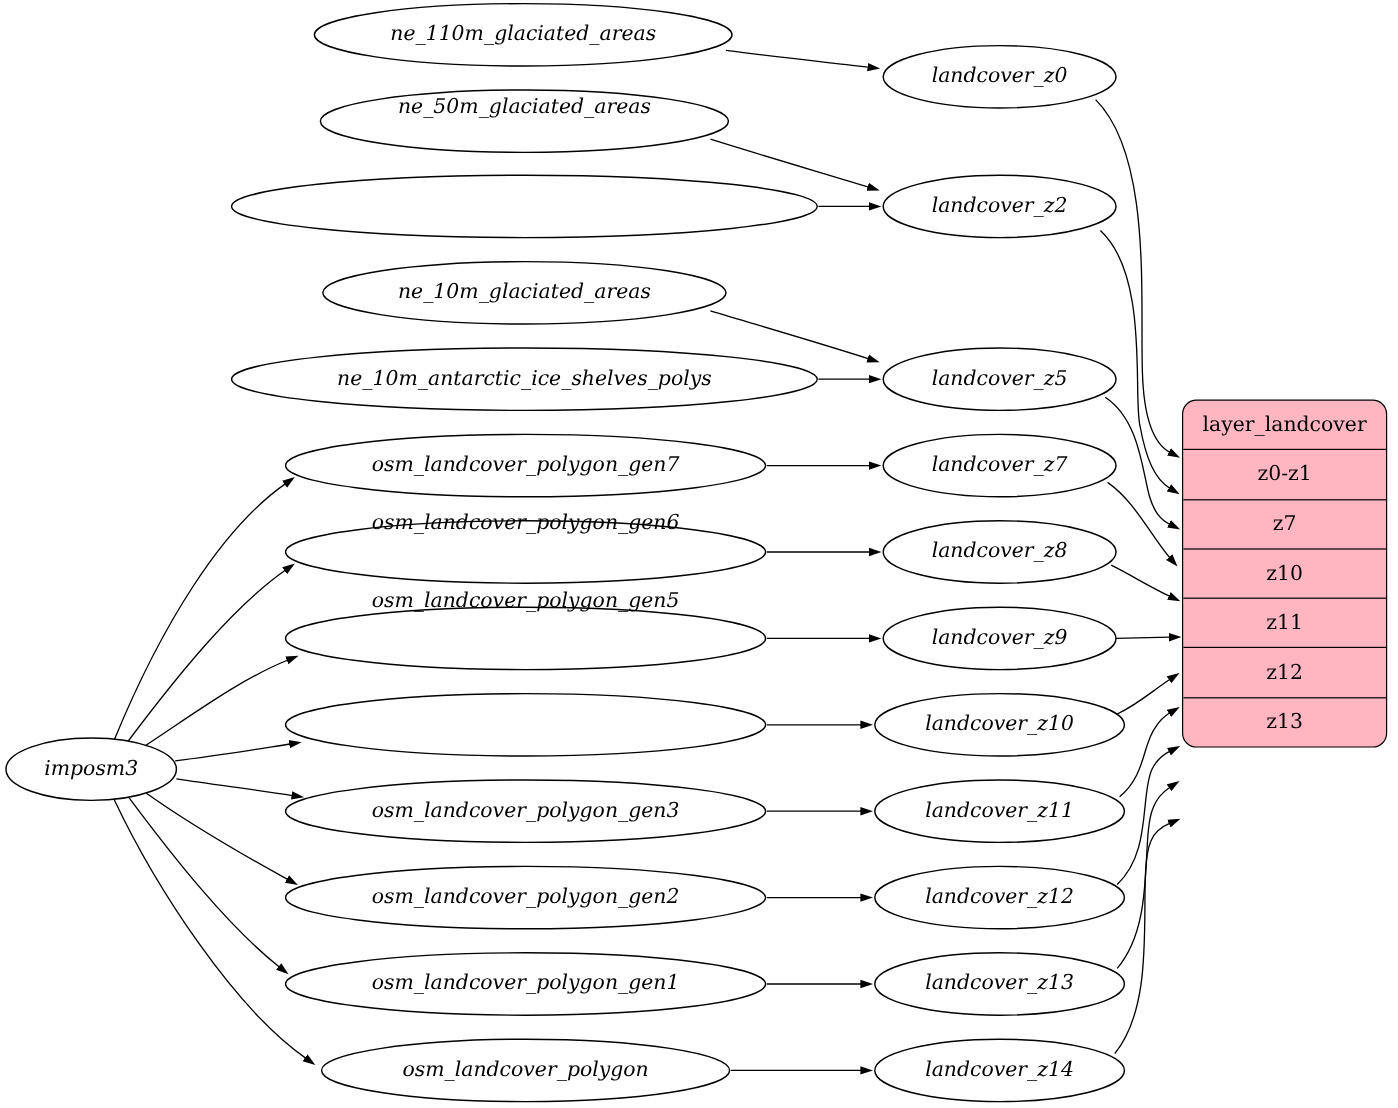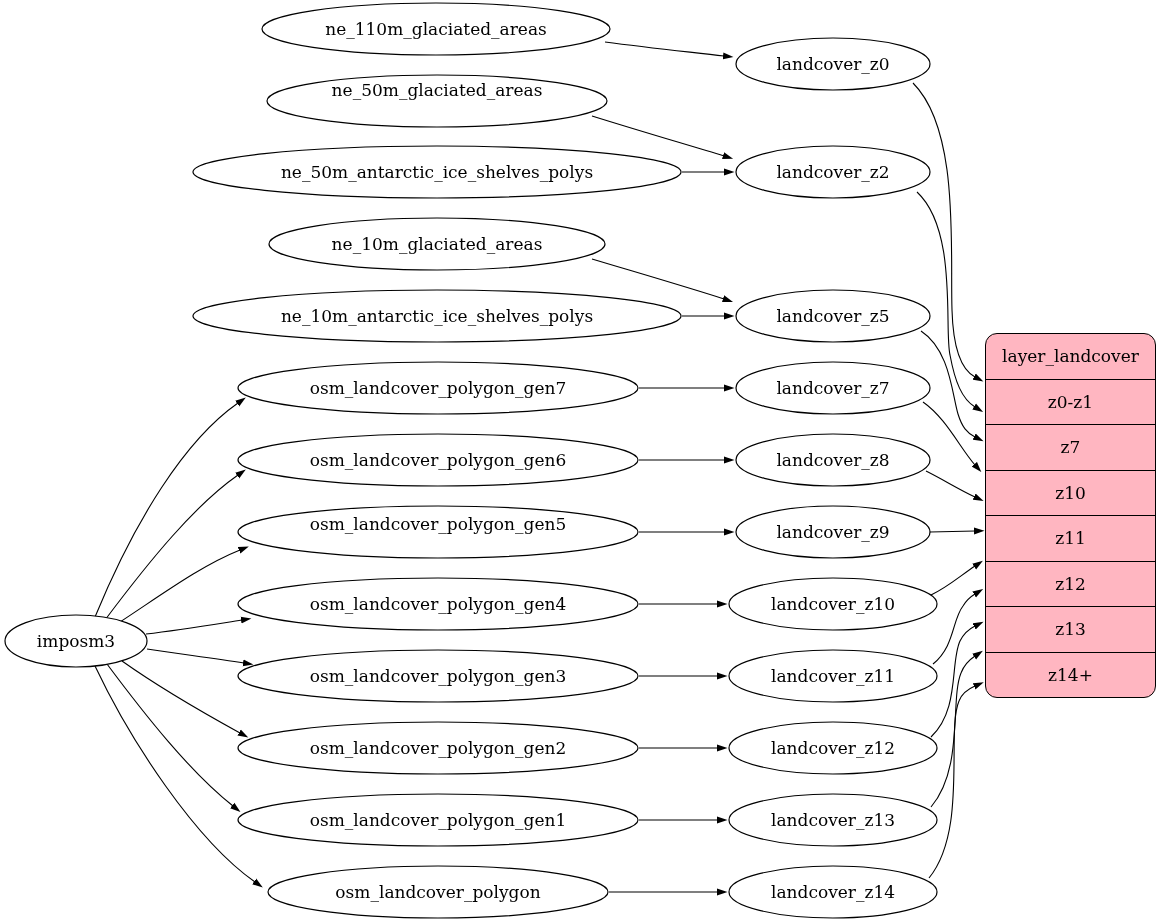--- a/index.html
+++ b/index.html
@@ -11,25 +11,26 @@
     font-size:17px;color:#000;
     overflow:hidden;
   }
   #diagram-svg{position:absolute;left:0;top:0;}
   .node-label{
     position:absolute;
     transform:translate(-50%,-50%);
     white-space:nowrap;
     text-align:center;
     line-height:1;
+    font-style:italic;
   }
   #record{
     position:absolute;
     left:985px;top:333px;
-    width:171px;height:365px;
+    width:171px;height:290px;
     background:#ffb6c1;
     border:1.4px solid #000;
     border-radius:12px;
     overflow:hidden;
     display:flex;flex-direction:column;
     box-sizing:border-box;
   }
   .record-cell{
     flex:1 1 0;
     display:flex;align-items:center;justify-content:center;
@@ -111,27 +112,25 @@
       <ellipse cx="833" cy="676" rx="104" ry="26"></ellipse>
       <ellipse cx="833" cy="748" rx="104" ry="26"></ellipse>
       <ellipse cx="833" cy="820" rx="104" ry="26"></ellipse>
       <ellipse cx="833" cy="892" rx="104" ry="26"></ellipse>
     </g>
   </svg>
 
   <div class="node-label" style="left:76px;top:641px">imposm3</div>
   <div class="node-label" style="left:436px;top:29px">ne_110m_glaciated_areas</div>
   <div class="node-label" style="left:437px;top:90px">ne_50m_glaciated_areas</div>
-  <div class="node-label" style="left:437px;top:172px">ne_50m_antarctic_ice_shelves_polys</div>
   <div class="node-label" style="left:437px;top:244px">ne_10m_glaciated_areas</div>
   <div class="node-label" style="left:437px;top:316px">ne_10m_antarctic_ice_shelves_polys</div>
   <div class="node-label" style="left:438px;top:388px">osm_landcover_polygon_gen7</div>
-  <div class="node-label" style="left:438px;top:460px">osm_landcover_polygon_gen6</div>
-  <div class="node-label" style="left:438px;top:524px">osm_landcover_polygon_gen5</div>
-  <div class="node-label" style="left:438px;top:604px">osm_landcover_polygon_gen4</div>
+  <div class="node-label" style="left:438px;top:436px">osm_landcover_polygon_gen6</div>
+  <div class="node-label" style="left:438px;top:501px">osm_landcover_polygon_gen5</div>
   <div class="node-label" style="left:438px;top:676px">osm_landcover_polygon_gen3</div>
   <div class="node-label" style="left:438px;top:748px">osm_landcover_polygon_gen2</div>
   <div class="node-label" style="left:438px;top:820px">osm_landcover_polygon_gen1</div>
   <div class="node-label" style="left:438px;top:892px">osm_landcover_polygon</div>
   <div class="node-label" style="left:833px;top:64px">landcover_z0</div>
   <div class="node-label" style="left:833px;top:172px">landcover_z2</div>
   <div class="node-label" style="left:833px;top:316px">landcover_z5</div>
   <div class="node-label" style="left:833px;top:388px">landcover_z7</div>
   <div class="node-label" style="left:833px;top:460px">landcover_z8</div>
   <div class="node-label" style="left:833px;top:532px">landcover_z9</div>
@@ -142,16 +141,15 @@
   <div class="node-label" style="left:833px;top:892px">landcover_z14</div>
 
   <div id="record">
     <div class="record-cell">layer_landcover</div>
     <div class="record-cell">z0-z1</div>
     <div class="record-cell">z7</div>
     <div class="record-cell">z10</div>
     <div class="record-cell">z11</div>
     <div class="record-cell">z12</div>
     <div class="record-cell">z13</div>
-    <div class="record-cell">z14+</div>
   </div>
 
 </div>
 
 </body></html>

